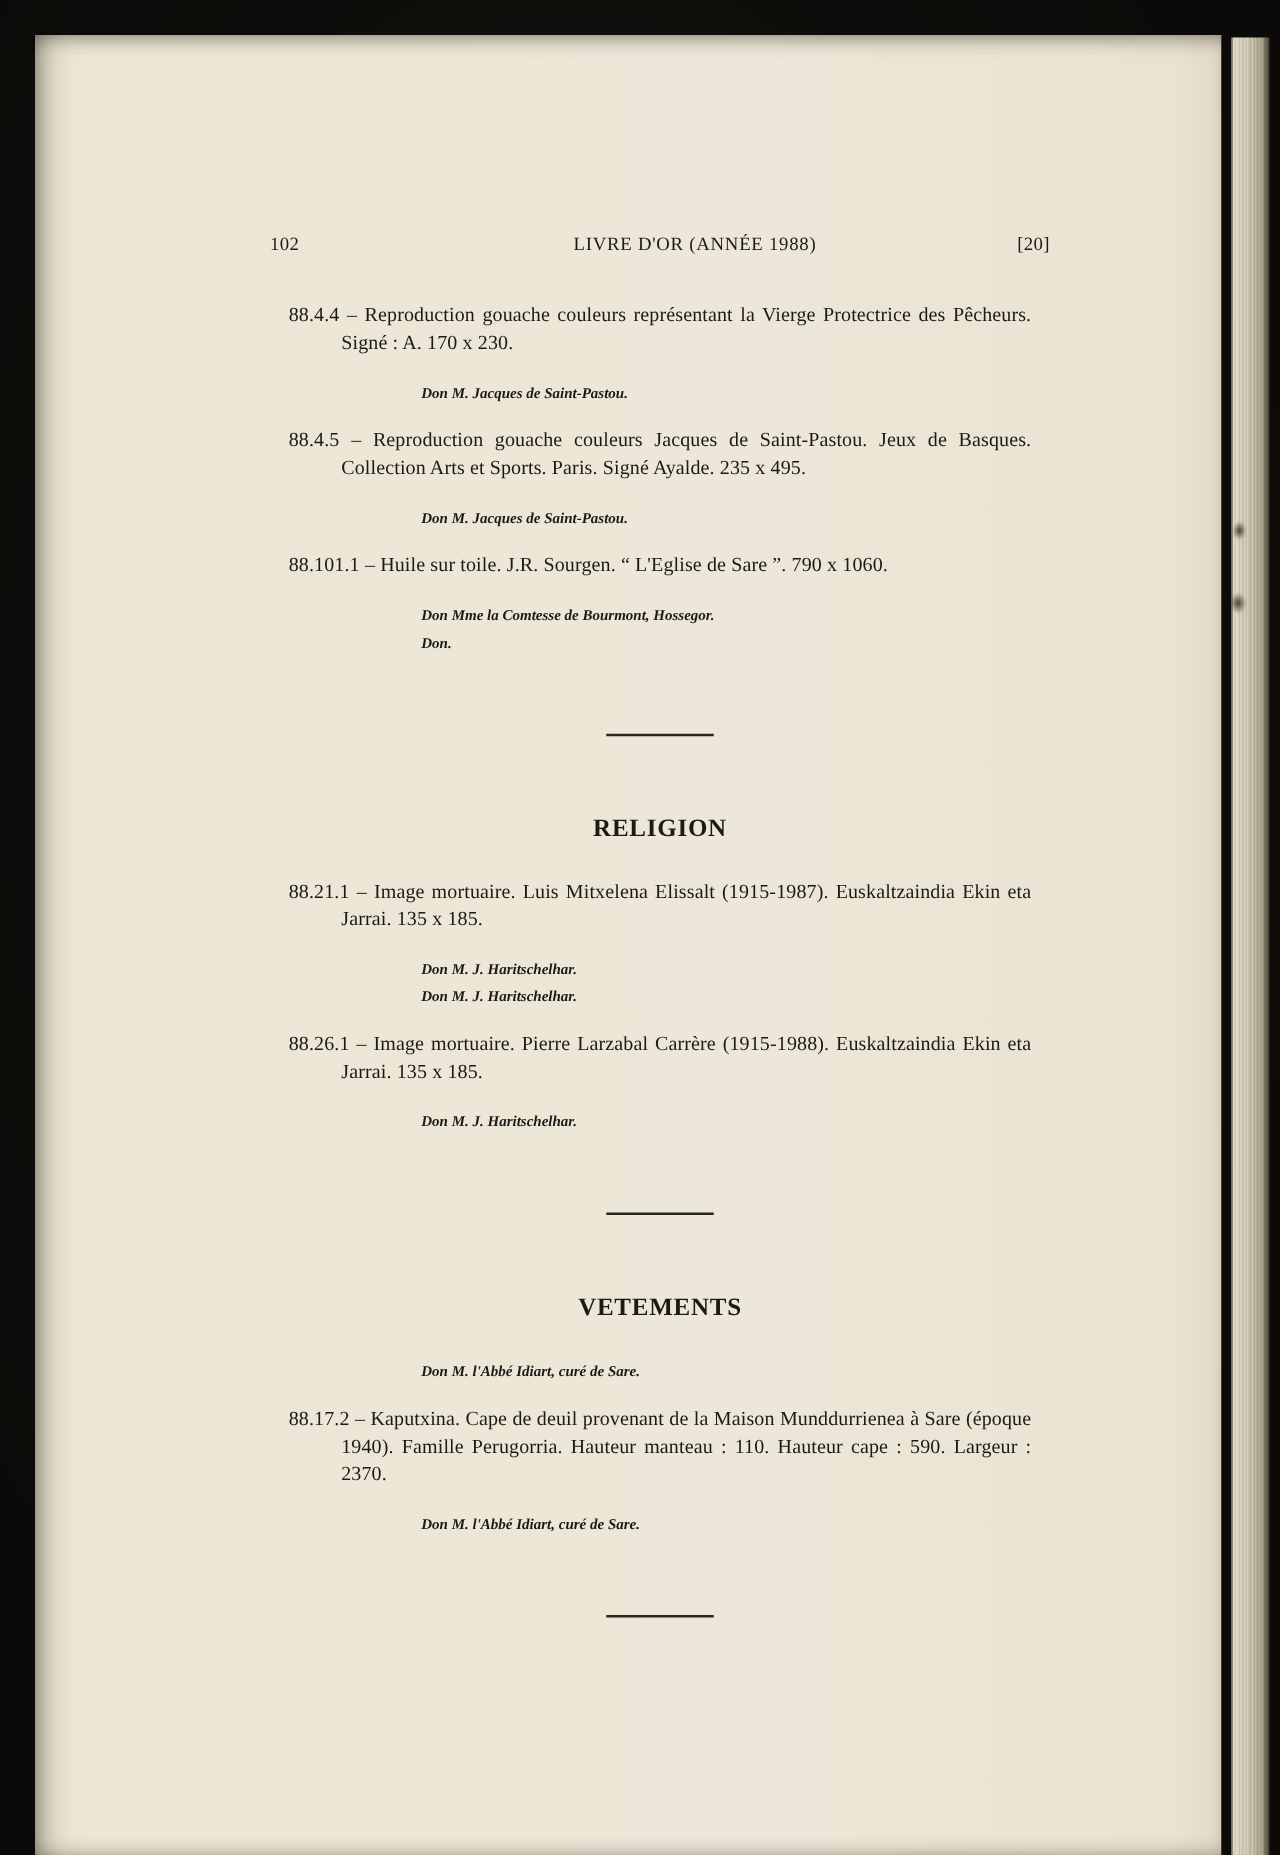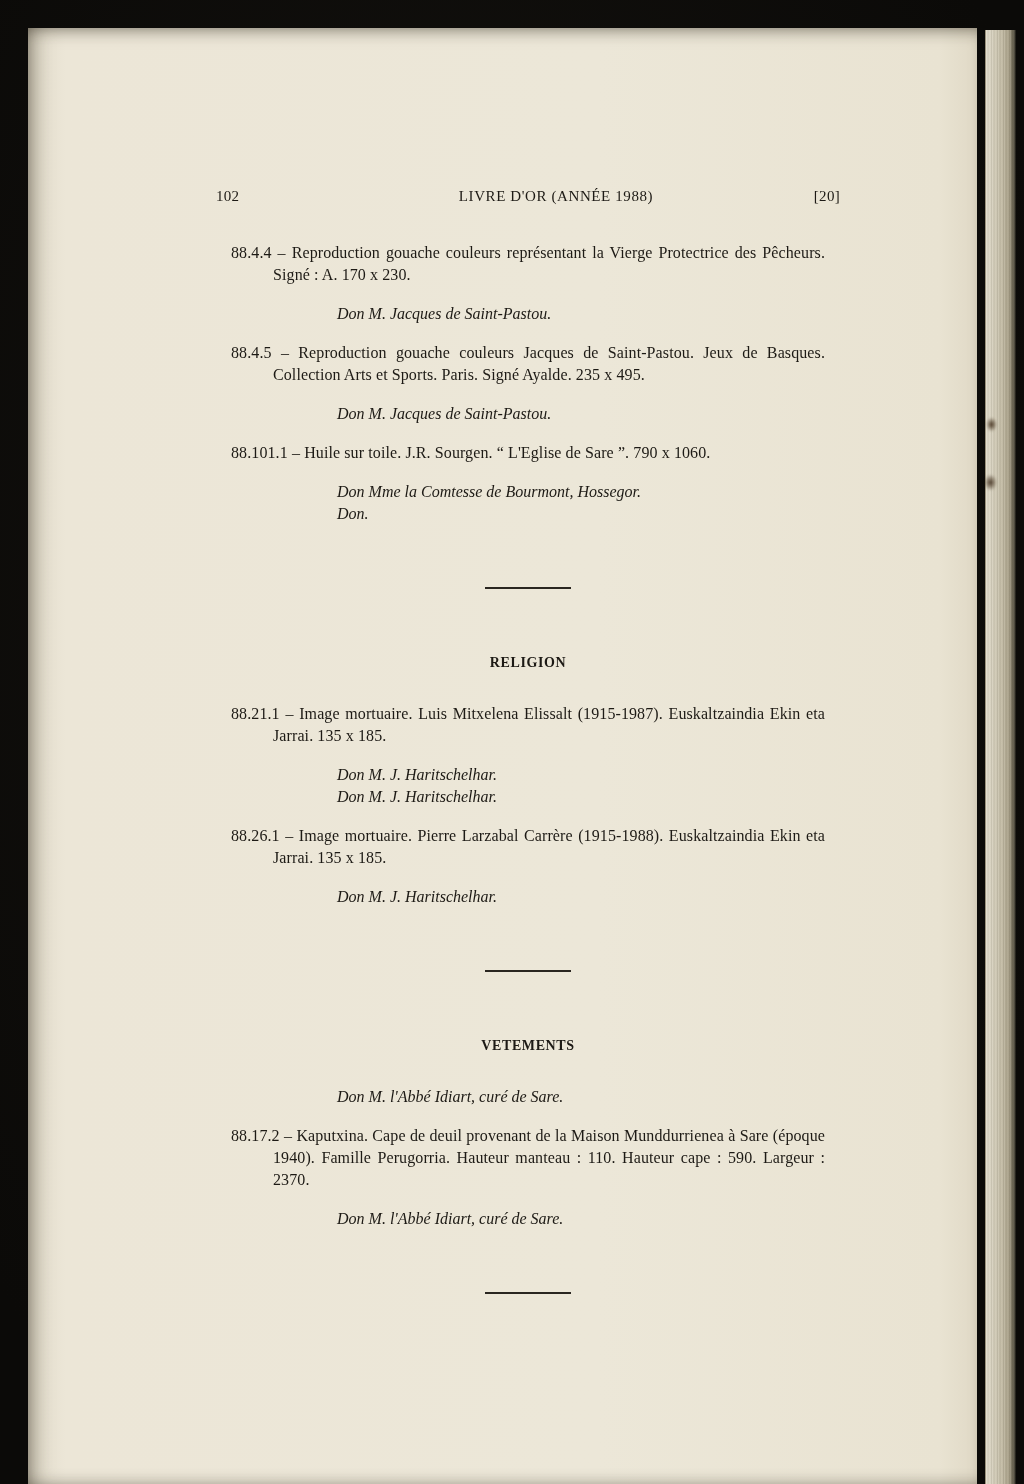--- a/index.html
+++ b/index.html
@@ -87,33 +87,34 @@
     margin: 17px;
     padding-left: 42px;
     text-indent: -42px;
     font-size: 16px;
     line-height: 22px;
     text-align: justify;
     letter-spacing: 0.1px;
   }
   p.donor {
     margin: 0 0 0 123px;
-    font-size: 16px;
+    font-size: 12px;
     line-height: 22px;
     font-style: italic;
+    font-weight: bold;
   }
   .divider {
     width: 86px;
     height: 0;
     border-top: 2px solid #2a2620;
     margin: 62px auto;
   }
   h2.section-heading {
     margin: 0 0 28px 0;
-    font-size: 14px;
+    font-size: 20px;
     line-height: 24px;
     text-align: center;
     font-weight: bold;
     letter-spacing: 0.6px;
   }
 </style>
 </head>
 <body>
 
 <div class="scan">

